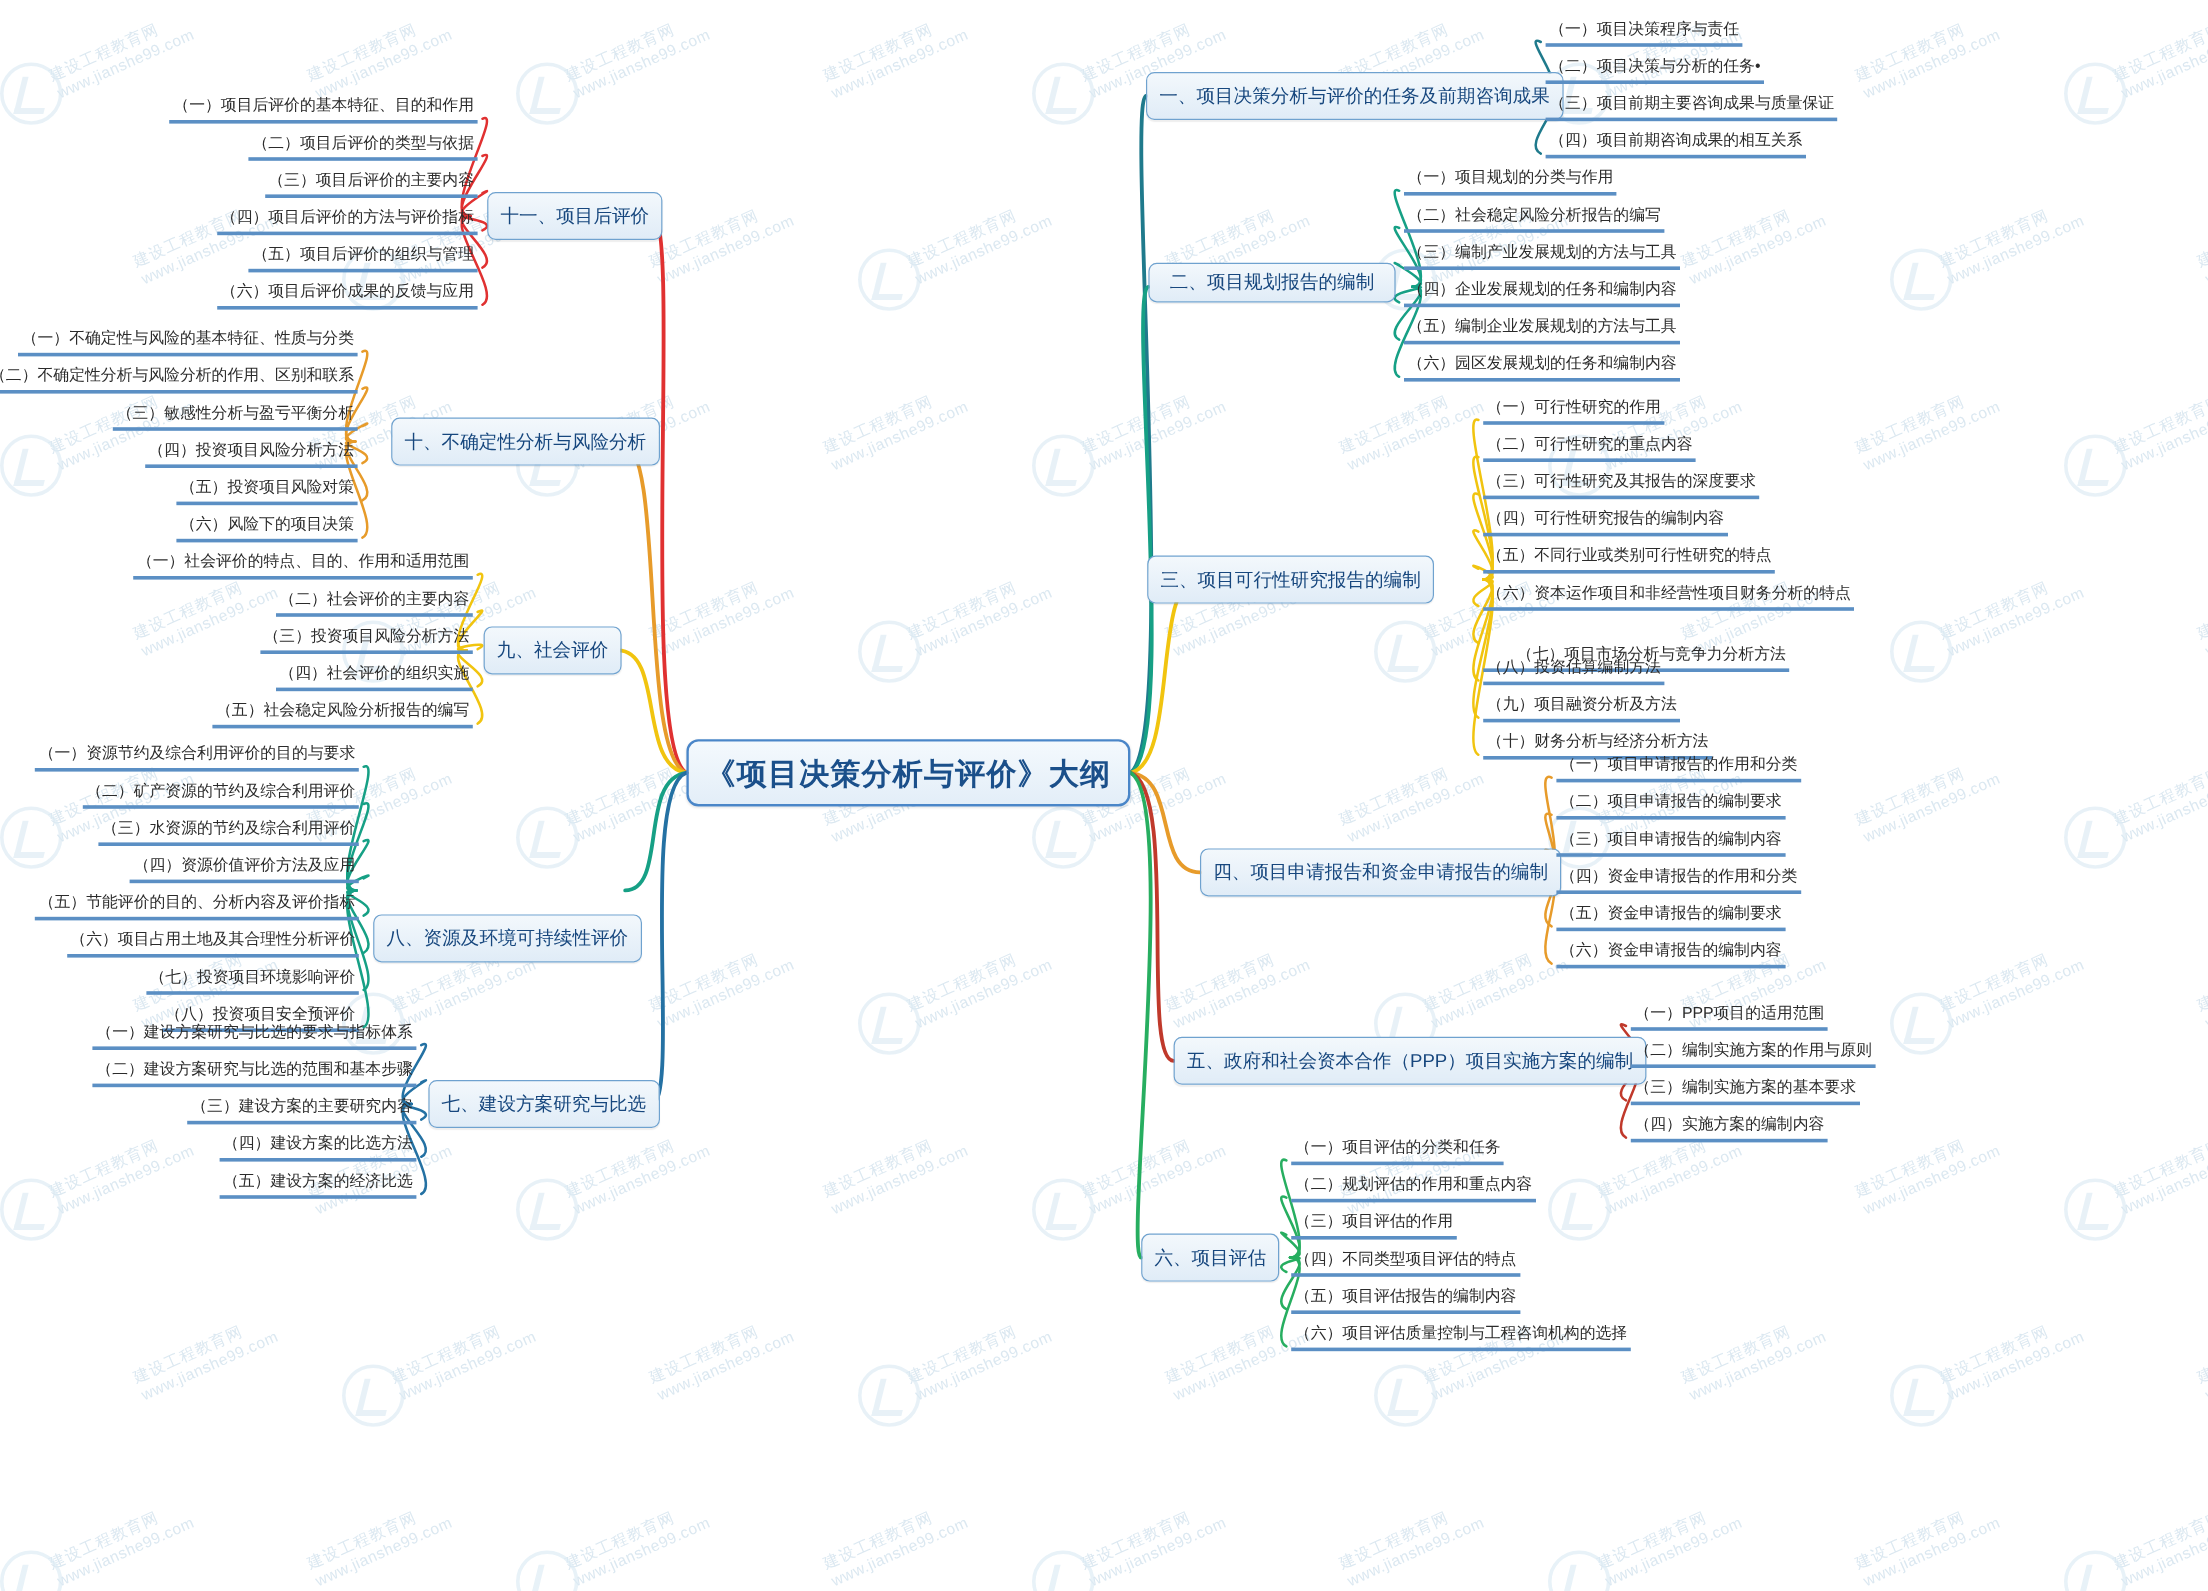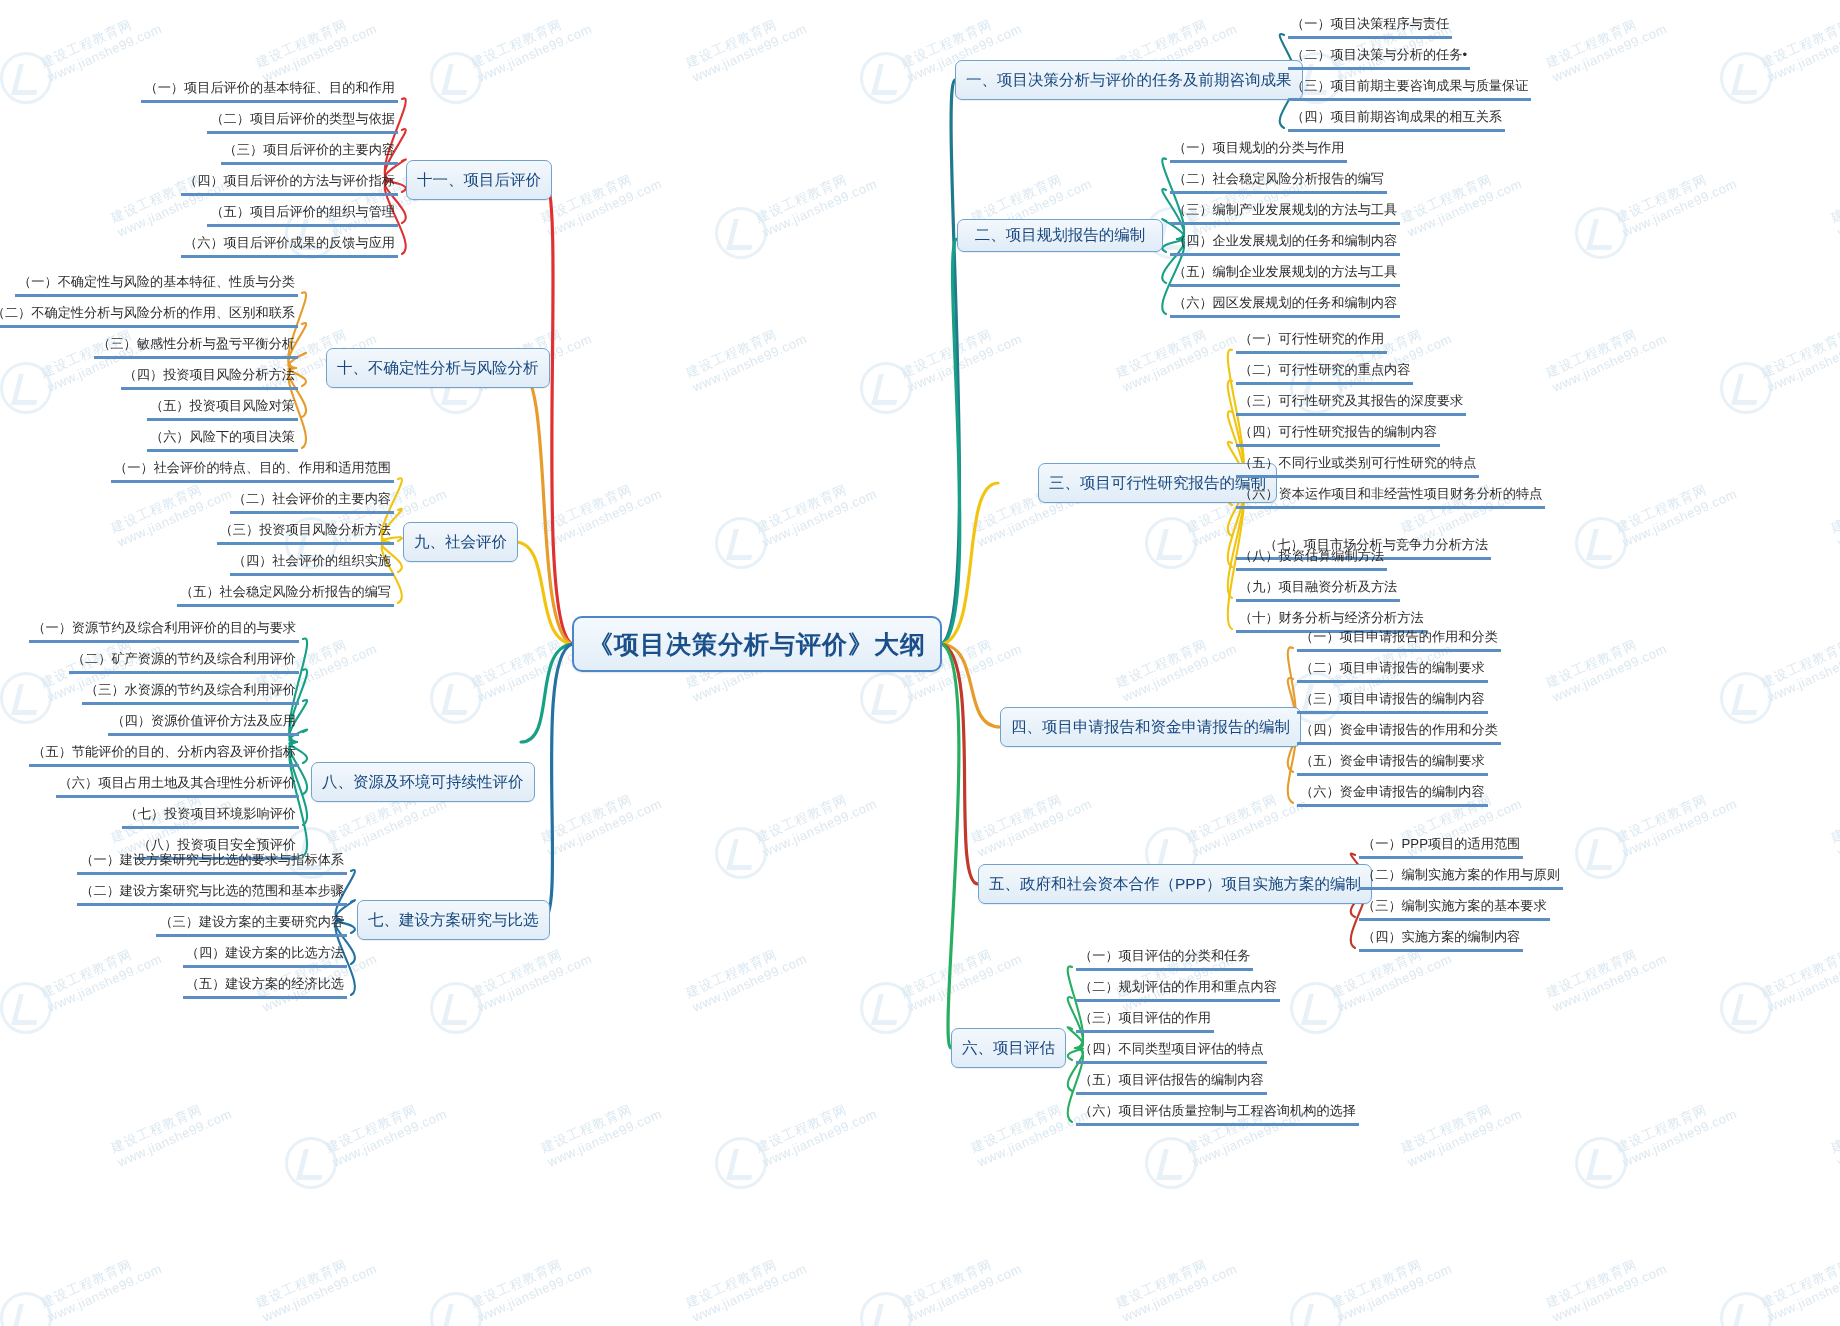--- a/index.html
+++ b/index.html
@@ -555,21 +555,21 @@
       <div class="leaf right" style="border-bottom-color: rgb(91, 143, 196); top: 108px; left: 1288px; display: inline-block;">（四）项目前期咨询成果的相互关系</div>
       <div class="node branch-node" style="left: 957px; top: 219px; min-width: 206px; height: 33px; border-color: rgb(111, 162, 207);">
         <span>二、项目规划报告的编制</span>
       </div>
       <div class="leaf right" style="border-bottom-color: rgb(91, 143, 196); top: 139px; left: 1170px; display: inline-block;">（一）项目规划的分类与作用</div>
       <div class="leaf right" style="border-bottom-color: rgb(91, 143, 196); top: 170px; left: 1170px; display: inline-block;">（二）社会稳定风险分析报告的编写</div>
       <div class="leaf right" style="border-bottom-color: rgb(91, 143, 196); top: 201px; left: 1170px; display: inline-block;">（三）编制产业发展规划的方法与工具</div>
       <div class="leaf right" style="border-bottom-color: rgb(91, 143, 196); top: 232px; left: 1170px; display: inline-block;">（四）企业发展规划的任务和编制内容</div>
       <div class="leaf right" style="border-bottom-color: rgb(91, 143, 196); top: 263px; left: 1170px; display: inline-block;">（五）编制企业发展规划的方法与工具</div>
       <div class="leaf right" style="border-bottom-color: rgb(91, 143, 196); top: 294px; left: 1170px; display: inline-block;">（六）园区发展规划的任务和编制内容</div>
-      <div class="node branch-node" style="left: 1038px; top: 463px; min-width: 224px; height: 40px; border-color: rgb(111, 162, 207);">
+      <div class="node branch-node" style="left: 956px; top: 463px; min-width: 224px; height: 40px; border-color: rgb(111, 162, 207);">
         <span>三、项目可行性研究报告的编制</span>
       </div>
       <div class="leaf right" style="border-bottom-color: rgb(91, 143, 196); top: 330px; left: 1236px; display: inline-block;">（一）可行性研究的作用</div>
       <div class="leaf right" style="border-bottom-color: rgb(91, 143, 196); top: 361px; left: 1236px; display: inline-block;">（二）可行性研究的重点内容</div>
       <div class="leaf right" style="border-bottom-color: rgb(91, 143, 196); top: 392px; left: 1236px; display: inline-block;">（三）可行性研究及其报告的深度要求</div>
       <div class="leaf right" style="border-bottom-color: rgb(91, 143, 196); top: 423px; left: 1236px; display: inline-block;">（四）可行性研究报告的编制内容</div>
       <div class="leaf right" style="border-bottom-color: rgb(91, 143, 196); top: 454px; left: 1236px; display: inline-block;">（五）不同行业或类别可行性研究的特点</div>
       <div class="leaf right" style="border-bottom-color: rgb(91, 143, 196); top: 485px; left: 1236px; display: inline-block;">（六）资本运作项目和非经营性项目财务分析的特点</div>
       <div class="leaf right" style="border-bottom-color: rgb(91, 143, 196); top: 536px; left: 1236px; display: inline-block; padding-left: 28px;">（七）项目市场分析与竞争力分析方法</div>
       <div class="leaf right" style="border-bottom-color: rgb(91, 143, 196); top: 547px; left: 1236px; display: inline-block;">（八）投资估算编制方法</div>

